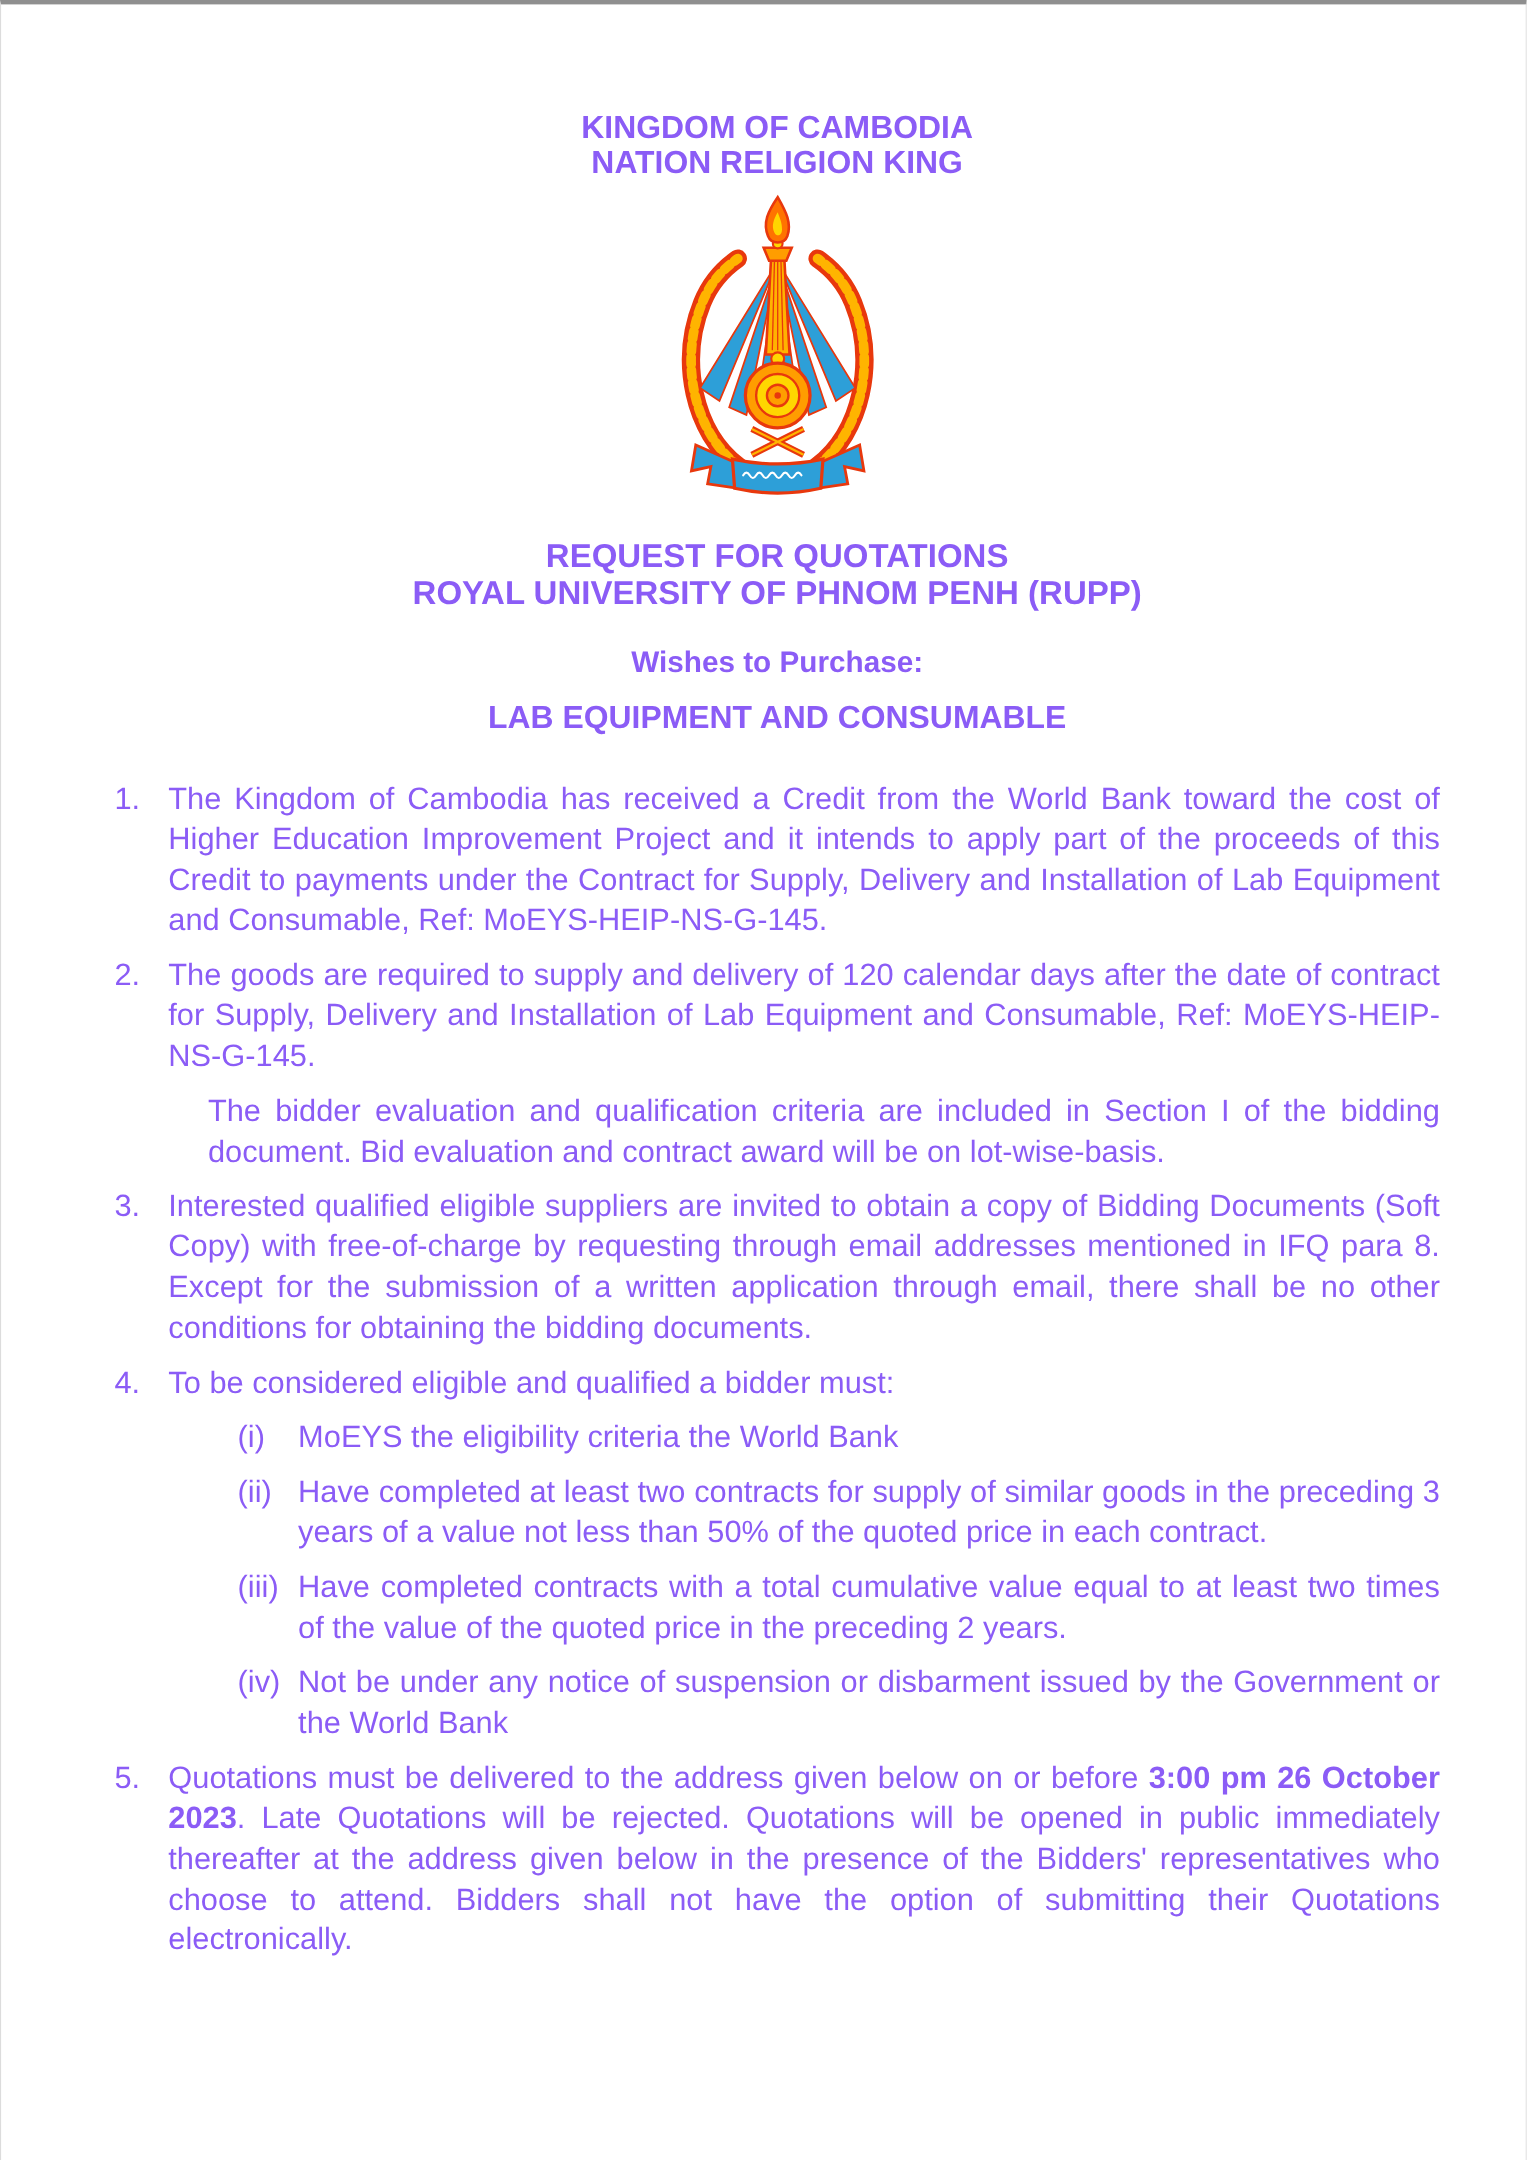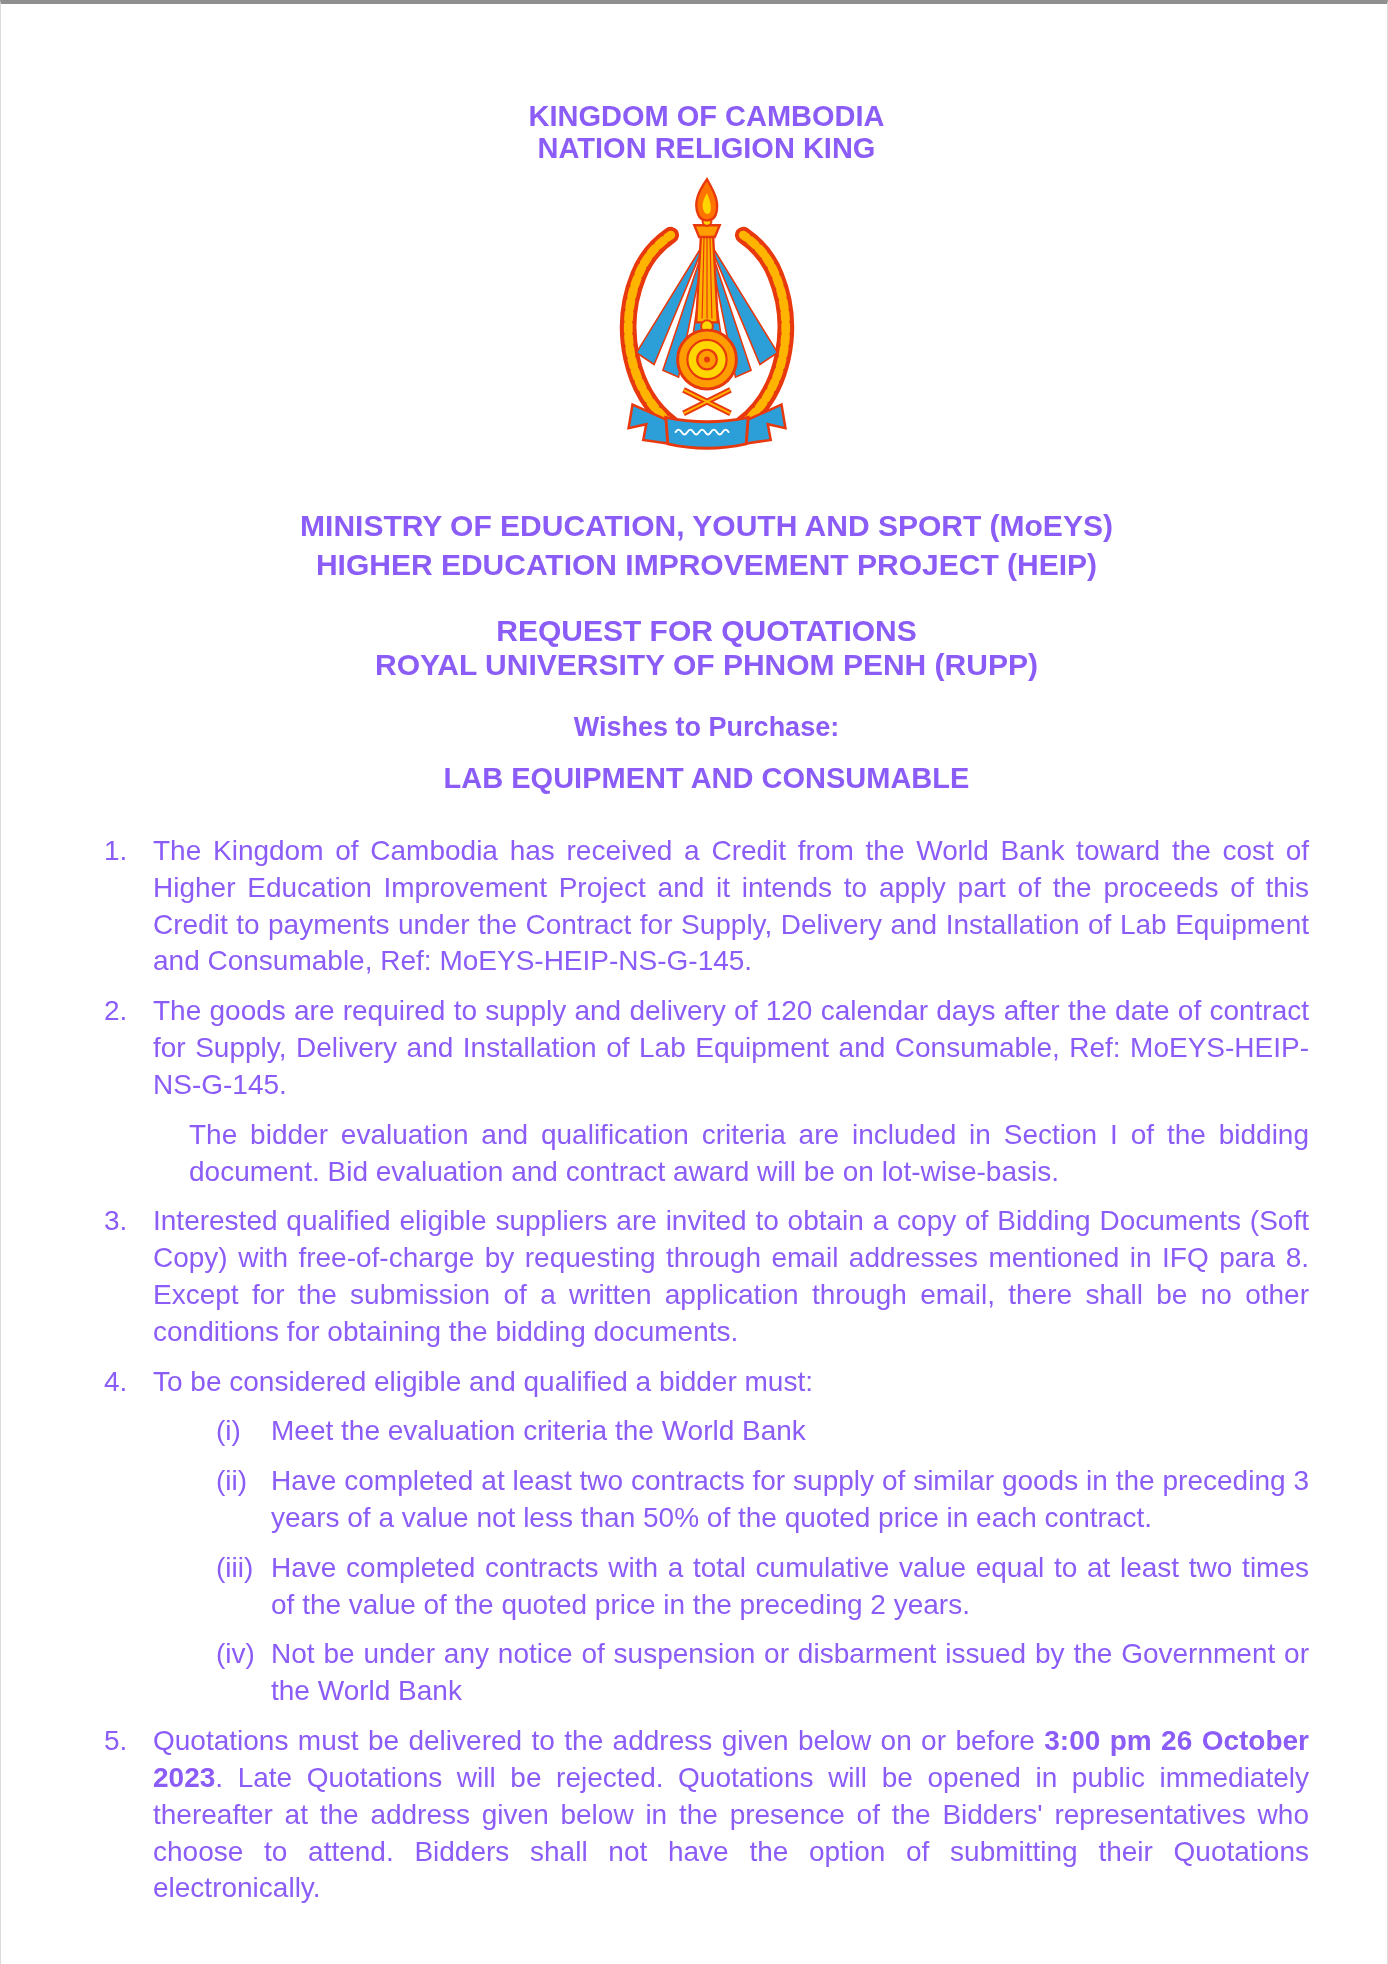--- a/index.html
+++ b/index.html
@@ -87,24 +87,20 @@
 
       <path d="M60,252 L24,236 L20,260 L38,256 L35,272 L62,276 Z" fill="#2d9fd8" stroke="#e8380d" stroke-width="2.6"></path>
       <path d="M140,252 L176,236 L180,260 L162,256 L165,272 L138,276 Z" fill="#2d9fd8" stroke="#e8380d" stroke-width="2.6"></path>
 
       <path d="M58,249 Q100,258 142,249 L140,276 Q100,285 60,276 Z" fill="#2d9fd8" stroke="#e8380d" stroke-width="3"></path>
 
       <path d="M68,264 q3,-5 6,0 q3,5 6,0 q3,-5 6,0 q3,5 6,0 q3,-5 6,0 q3,5 6,0 q3,-5 6,0 q3,5 6,0 q3,-5 6,0" fill="none" stroke="#ffffff" stroke-width="2" stroke-linecap="round"></path>
     </svg>
   </div>
 
-  <div class="center ministry-block">
-    <div>MINISTRY OF EDUCATION, YOUTH AND SPORT (MoEYS)</div>
-    <div>HIGHER EDUCATION IMPROVEMENT PROJECT (HEIP)</div>
-  </div>
 
   <div class="center rfq-line">REQUEST FOR QUOTATIONS</div>
 
   <div class="center univ-line">ROYAL UNIVERSITY OF PHNOM PENH (RUPP)</div>
 
   <div class="center wishes-line">Wishes to Purchase:</div>
 
   <div class="center subject-block">
     <div>LAB EQUIPMENT AND CONSUMABLE</div>
   </div>
@@ -128,21 +124,21 @@
       <div class="num">3.</div>
       <div class="body">Interested qualified eligible suppliers are invited to obtain a copy of Bidding Documents (Soft Copy) with free-of-charge by requesting through email addresses mentioned in IFQ para 8. Except for the submission of a written application through email, there shall be no other conditions for obtaining the bidding documents.</div>
     </div>
 
     <div class="item">
       <div class="num">4.</div>
       <div class="body">
         <div>To be considered eligible and qualified a bidder must:</div>
         <div class="sub">
           <div class="label">(i)</div>
-          <div class="text">Meet the evaluation criteria the World Bank</div>
+          <div class="text">MoEYS the eligibility criteria the World Bank</div>
         </div>
         <div class="sub">
           <div class="label">(ii)</div>
           <div class="text">Have completed at least two contracts for supply of similar goods in the preceding 3 years of a value not less than 50% of the quoted price in each contract.</div>
         </div>
         <div class="sub">
           <div class="label">(iii)</div>
           <div class="text">Have completed contracts with a total cumulative value equal to at least two times of the value of the quoted price in the preceding 2 years.</div>
         </div>
         <div class="sub">

